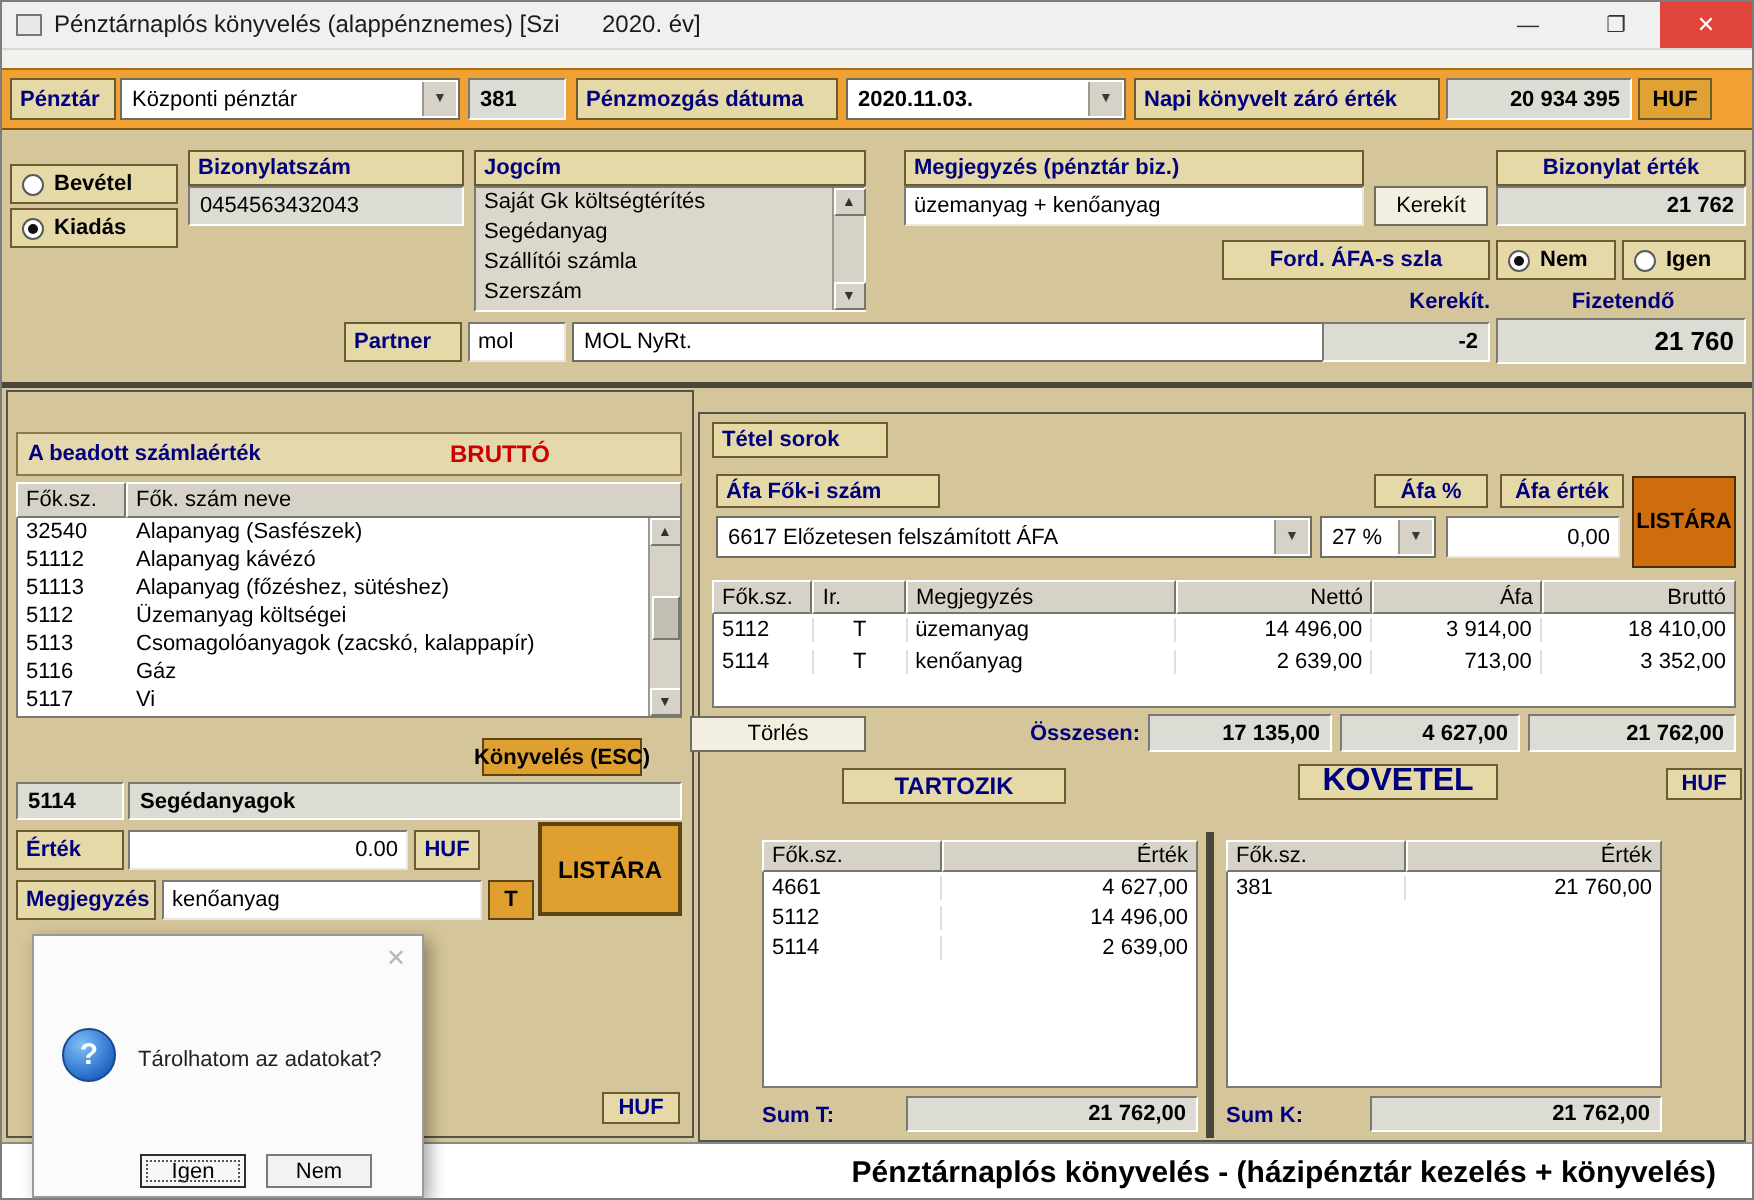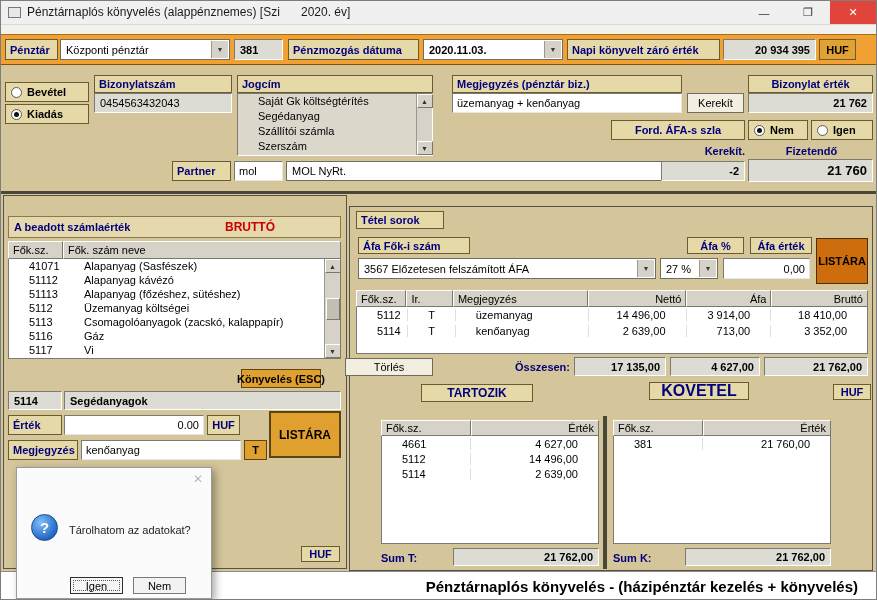--- a/index.html
+++ b/index.html
@@ -26,21 +26,21 @@
   .amber{background:#dfa030;border:1px solid #5e4410;font-weight:bold;color:#000}
   .dkorange{background:#cd6d0e;border:1px solid #4d2e00;font-weight:bold;color:#000}
   .lightbtn{background:#f2eee0;border:1px solid #6e6e60;color:#000}
   .radiobox{background:#e6d9a8;border:1px solid #6b5b31;display:flex;align-items:center;gap:5px;padding:0 5px;font-weight:bold;font-size:11px}
   .radio{width:11px;height:11px;min-width:11px;border-radius:50%;background:#fff;border:1px solid #5a5a5a;position:relative;display:inline-block}
   .radio.sel::after{content:"";position:absolute;left:2px;top:2px;width:5px;height:5px;border-radius:50%;background:#111}
   .panel{border:1px solid #55524a;background:#d4c59a}
   .th{background:#d6d2c8;border-style:solid;border-width:1px;border-color:#ffffff #77776b #77776b #ffffff;display:flex;align-items:center;padding:0 4px;font-size:11px;white-space:nowrap;overflow:hidden}
   .tbody{background:#fff;border:1px solid #7a7a72;border-top:none;overflow:hidden;position:absolute}
   .tr{display:flex;align-items:center;height:14px}
-  .td{padding:0 20px;font-size:11px;white-space:nowrap;overflow:hidden}
+  .td{padding:0 4px;font-size:11px;white-space:nowrap;overflow:hidden}
   .vscroll{position:absolute;right:0;top:0;bottom:0;width:16px;background:#d6d2c8;border-left:1px solid #9a9a8c;display:flex;flex-direction:column;justify-content:space-between;align-items:center}
   .sbtn{width:16px;height:14px;background:#d6d2c8;border-style:solid;border-width:1px;border-color:#ffffff #77776b #77776b #ffffff;font-size:7px;display:flex;align-items:center;justify-content:center;color:#333}
   .sthumb{width:14px;height:22px;background:#c2beb2;border-style:solid;border-width:1px;border-color:#ffffff #77776b #77776b #ffffff}
   .divline{background:#4a4638}
   .footer{left:0;top:570px;width:875px;height:29px;background:#fff;border-top:1px solid #8a8a8a;display:flex;align-items:center;justify-content:flex-end;padding-right:18px;font-size:15px;font-weight:bold}
   .dialog{left:15px;top:466px;width:196px;height:132px;background:#fbfbfb;border:1px solid #9a9a9a;box-shadow:3px 3px 8px rgba(0,0,0,.35);z-index:20}
   .qicon{position:absolute;left:14px;top:46px;width:27px;height:27px;border-radius:50%;background:radial-gradient(circle at 35% 30%, #7ec0f7, #1f63c4 75%);border:1px solid #17498f;color:#fff;font-weight:bold;font-size:15px;display:flex;align-items:center;justify-content:center}
   .dlgbtn{position:absolute;height:17px;width:53px;background:#f2f2f2;border:1px solid #7a7a7a;display:flex;align-items:center;justify-content:center;font-size:11px}
   .dlgbtn.focus{border:1px solid #2e2e2e;outline:1px dotted #555;outline-offset:-4px;background:#f6f6f6}
   
@@ -141,21 +141,21 @@
   <div class="abs flex" style="left:7px;top:215px;width:333px;height:22px;background:#e4d8ac;border:1px solid #8a7a50;padding:0 5px">
     <span class="navy b">A beadott számlaérték</span>
     <span class="red b" style="margin-left:auto;margin-right:60px;font-size:12px">BRUTTÓ</span>
   </div>
   <div class="abs flex" style="left:7px;top:240px;width:333px;height:18px">
     <span class="th" style="width:55px;height:18px">Fők.sz.</span>
     <span class="th" style="width:278px;height:18px">Fők. szám neve</span>
   </div>
   <div class="tbody" style="left:7px;top:258px;width:333px;height:100px">
     <div class="tr">
-        <span class="td ac1">41071</span>
+        <span class="td ac1">32540</span>
         <span class="td ac2">Alapanyag (Sasfészek)</span>
       </div>
     <div class="tr">
         <span class="td ac1">51112</span>
         <span class="td ac2">Alapanyag kávézó</span>
       </div>
     <div class="tr">
         <span class="td ac1">51113</span>
         <span class="td ac2">Alapanyag (főzéshez, sütéshez)</span>
       </div>
@@ -194,21 +194,21 @@
   <div class="abs lbl c" style="left:300px;top:545px;width:39px;height:16px">HUF</div>
 
   <div class="abs panel" style="left:348px;top:205px;width:524px;height:365px"></div>
   <div class="abs lbl" style="left:355px;top:210px;width:88px;height:18px">Tétel sorok</div>
 
   <div class="abs lbl" style="left:357px;top:236px;width:112px;height:17px">Áfa Fők-i szám</div>
   <div class="abs lbl c" style="left:686px;top:236px;width:57px;height:17px">Áfa %</div>
   <div class="abs lbl c" style="left:749px;top:236px;width:62px;height:17px">Áfa érték</div>
   <div class="abs btn dkorange" style="left:815px;top:237px;width:52px;height:46px;font-size:11px">LISTÁRA</div>
   <div class="abs combo" style="left:357px;top:257px;width:298px;height:21px">
-    <span>3567  Előzetesen felszámított ÁFA</span>
+    <span>6617  Előzetesen felszámított ÁFA</span>
     <span class="carrow">▼</span>
   </div>
   <div class="abs combo" style="left:659px;top:257px;width:58px;height:21px">
     <span>27 %</span>
     <span class="carrow">▼</span>
   </div>
   <div class="abs inp r" style="left:722px;top:257px;width:87px;height:21px">0,00</div>
 
   <div class="abs flex" style="left:355px;top:289px;width:512px;height:17px">
     <span class="th c1" style="height:17px">Fők.sz.</span>

